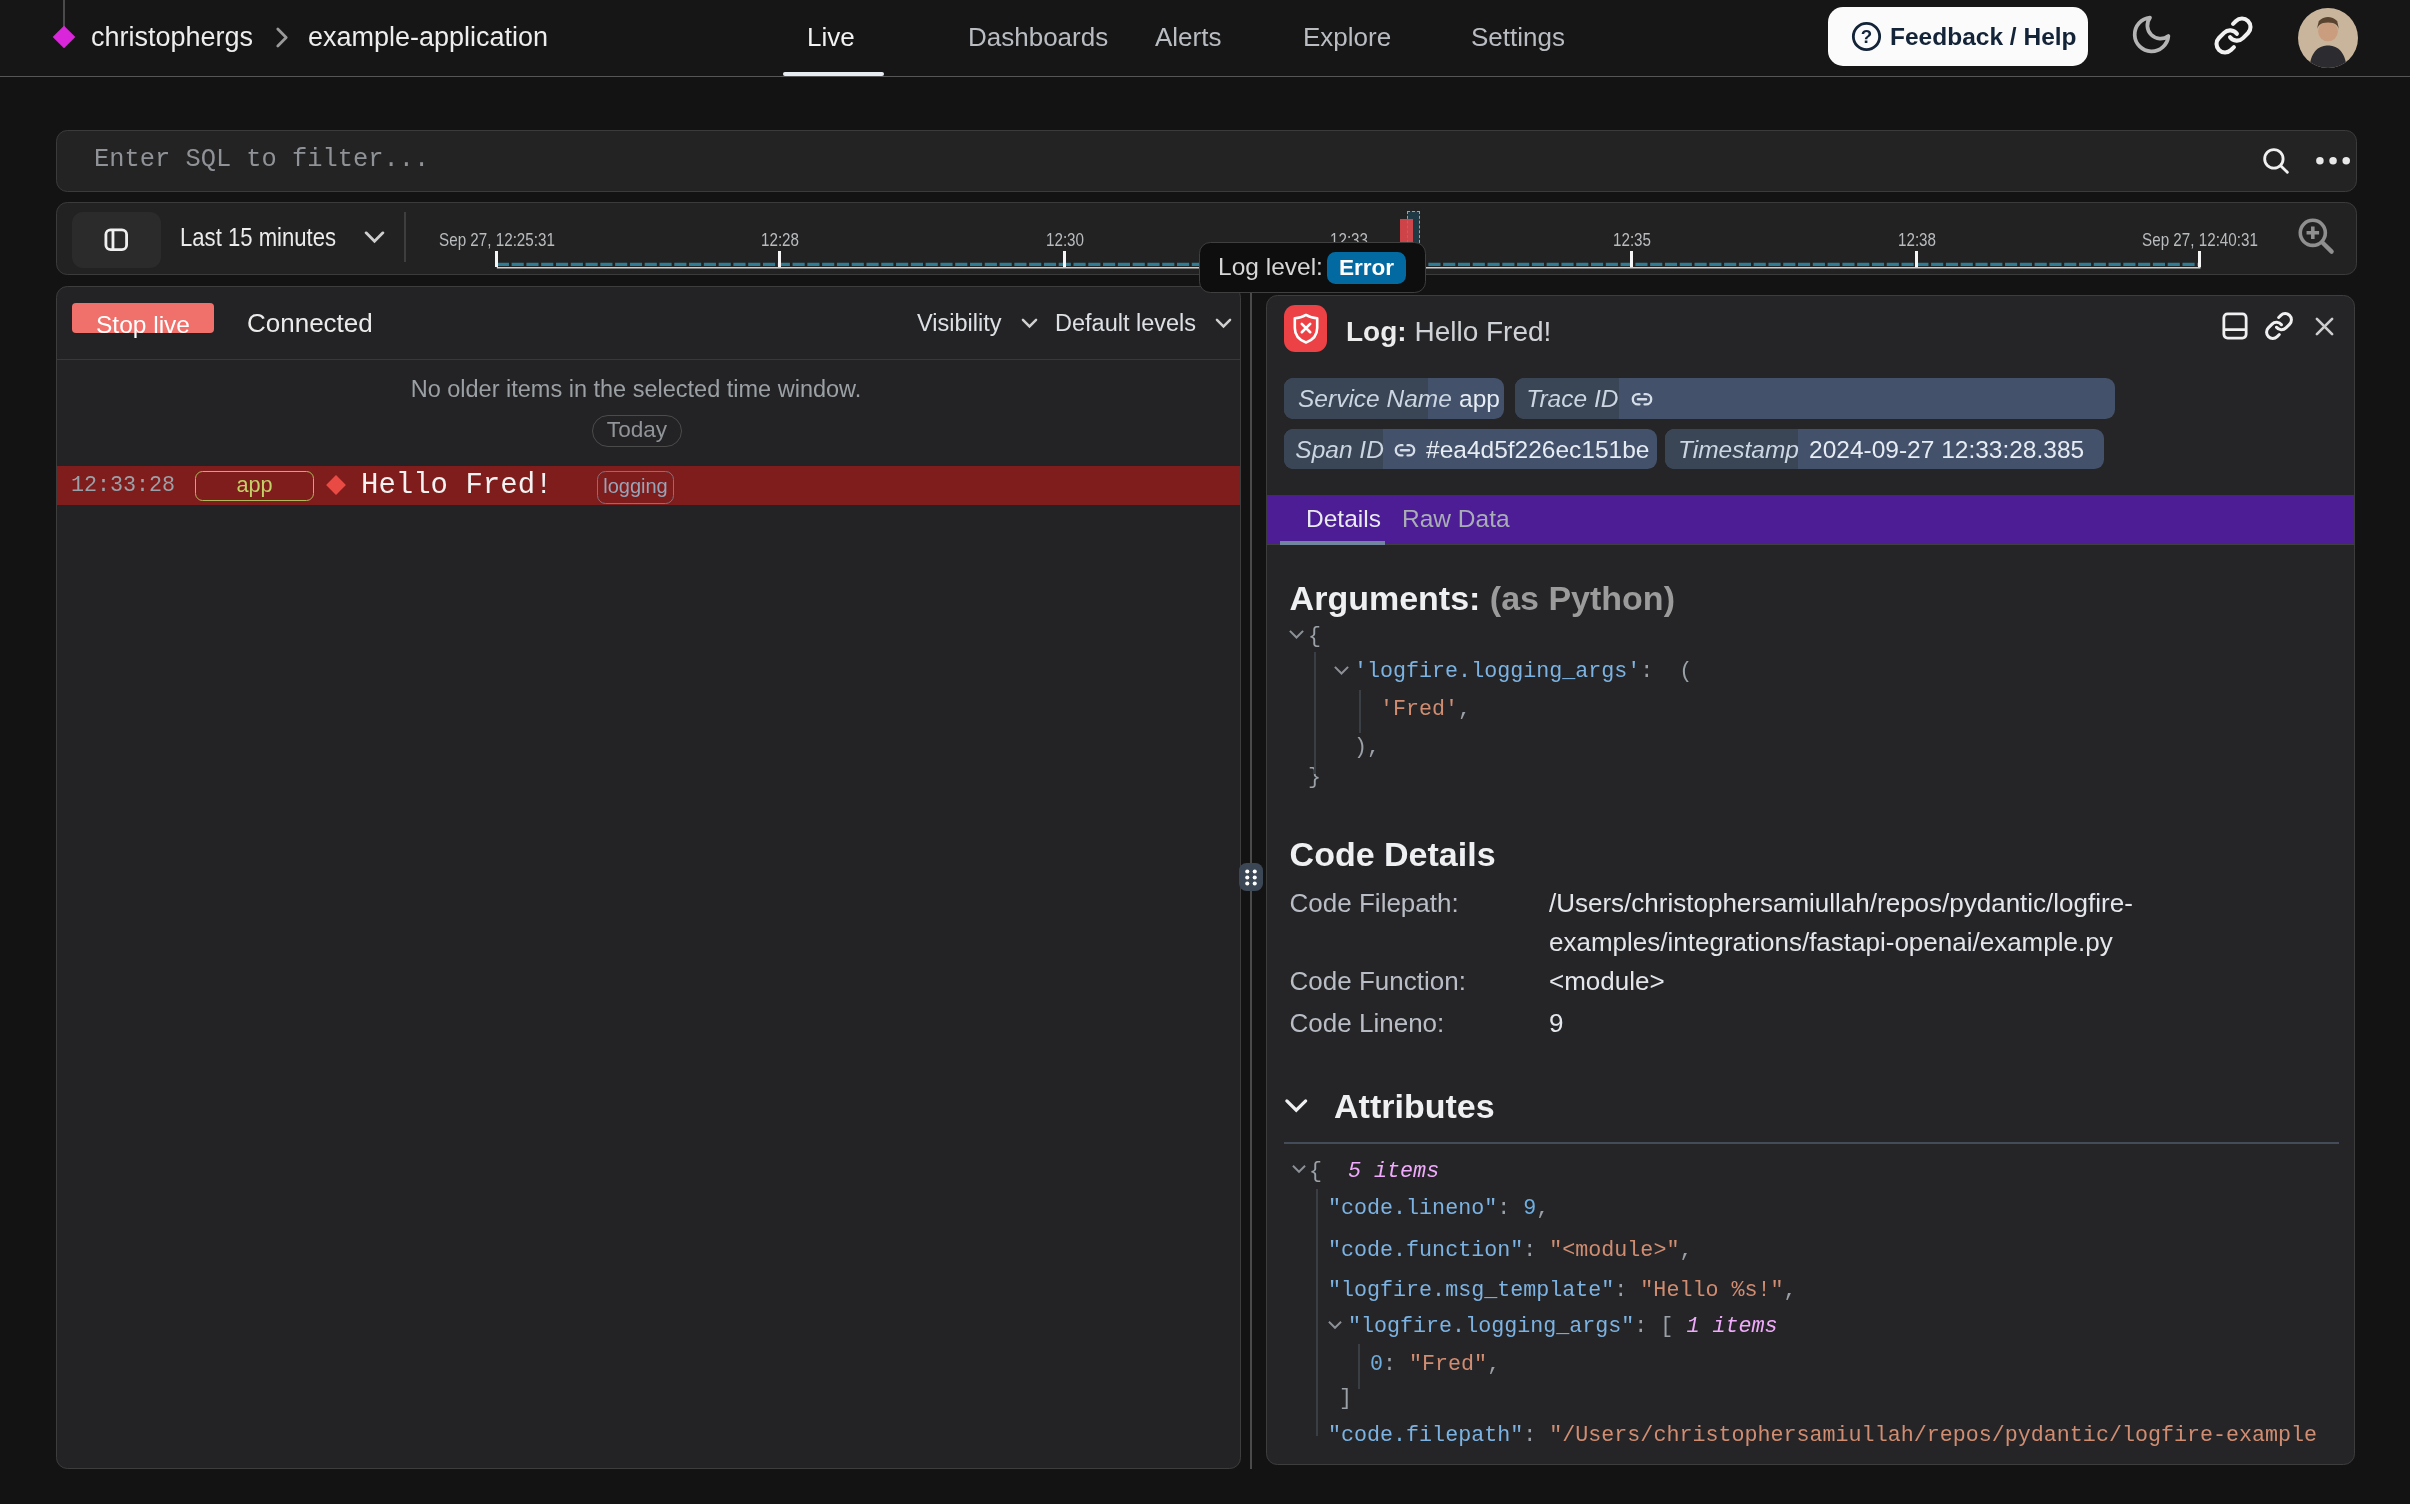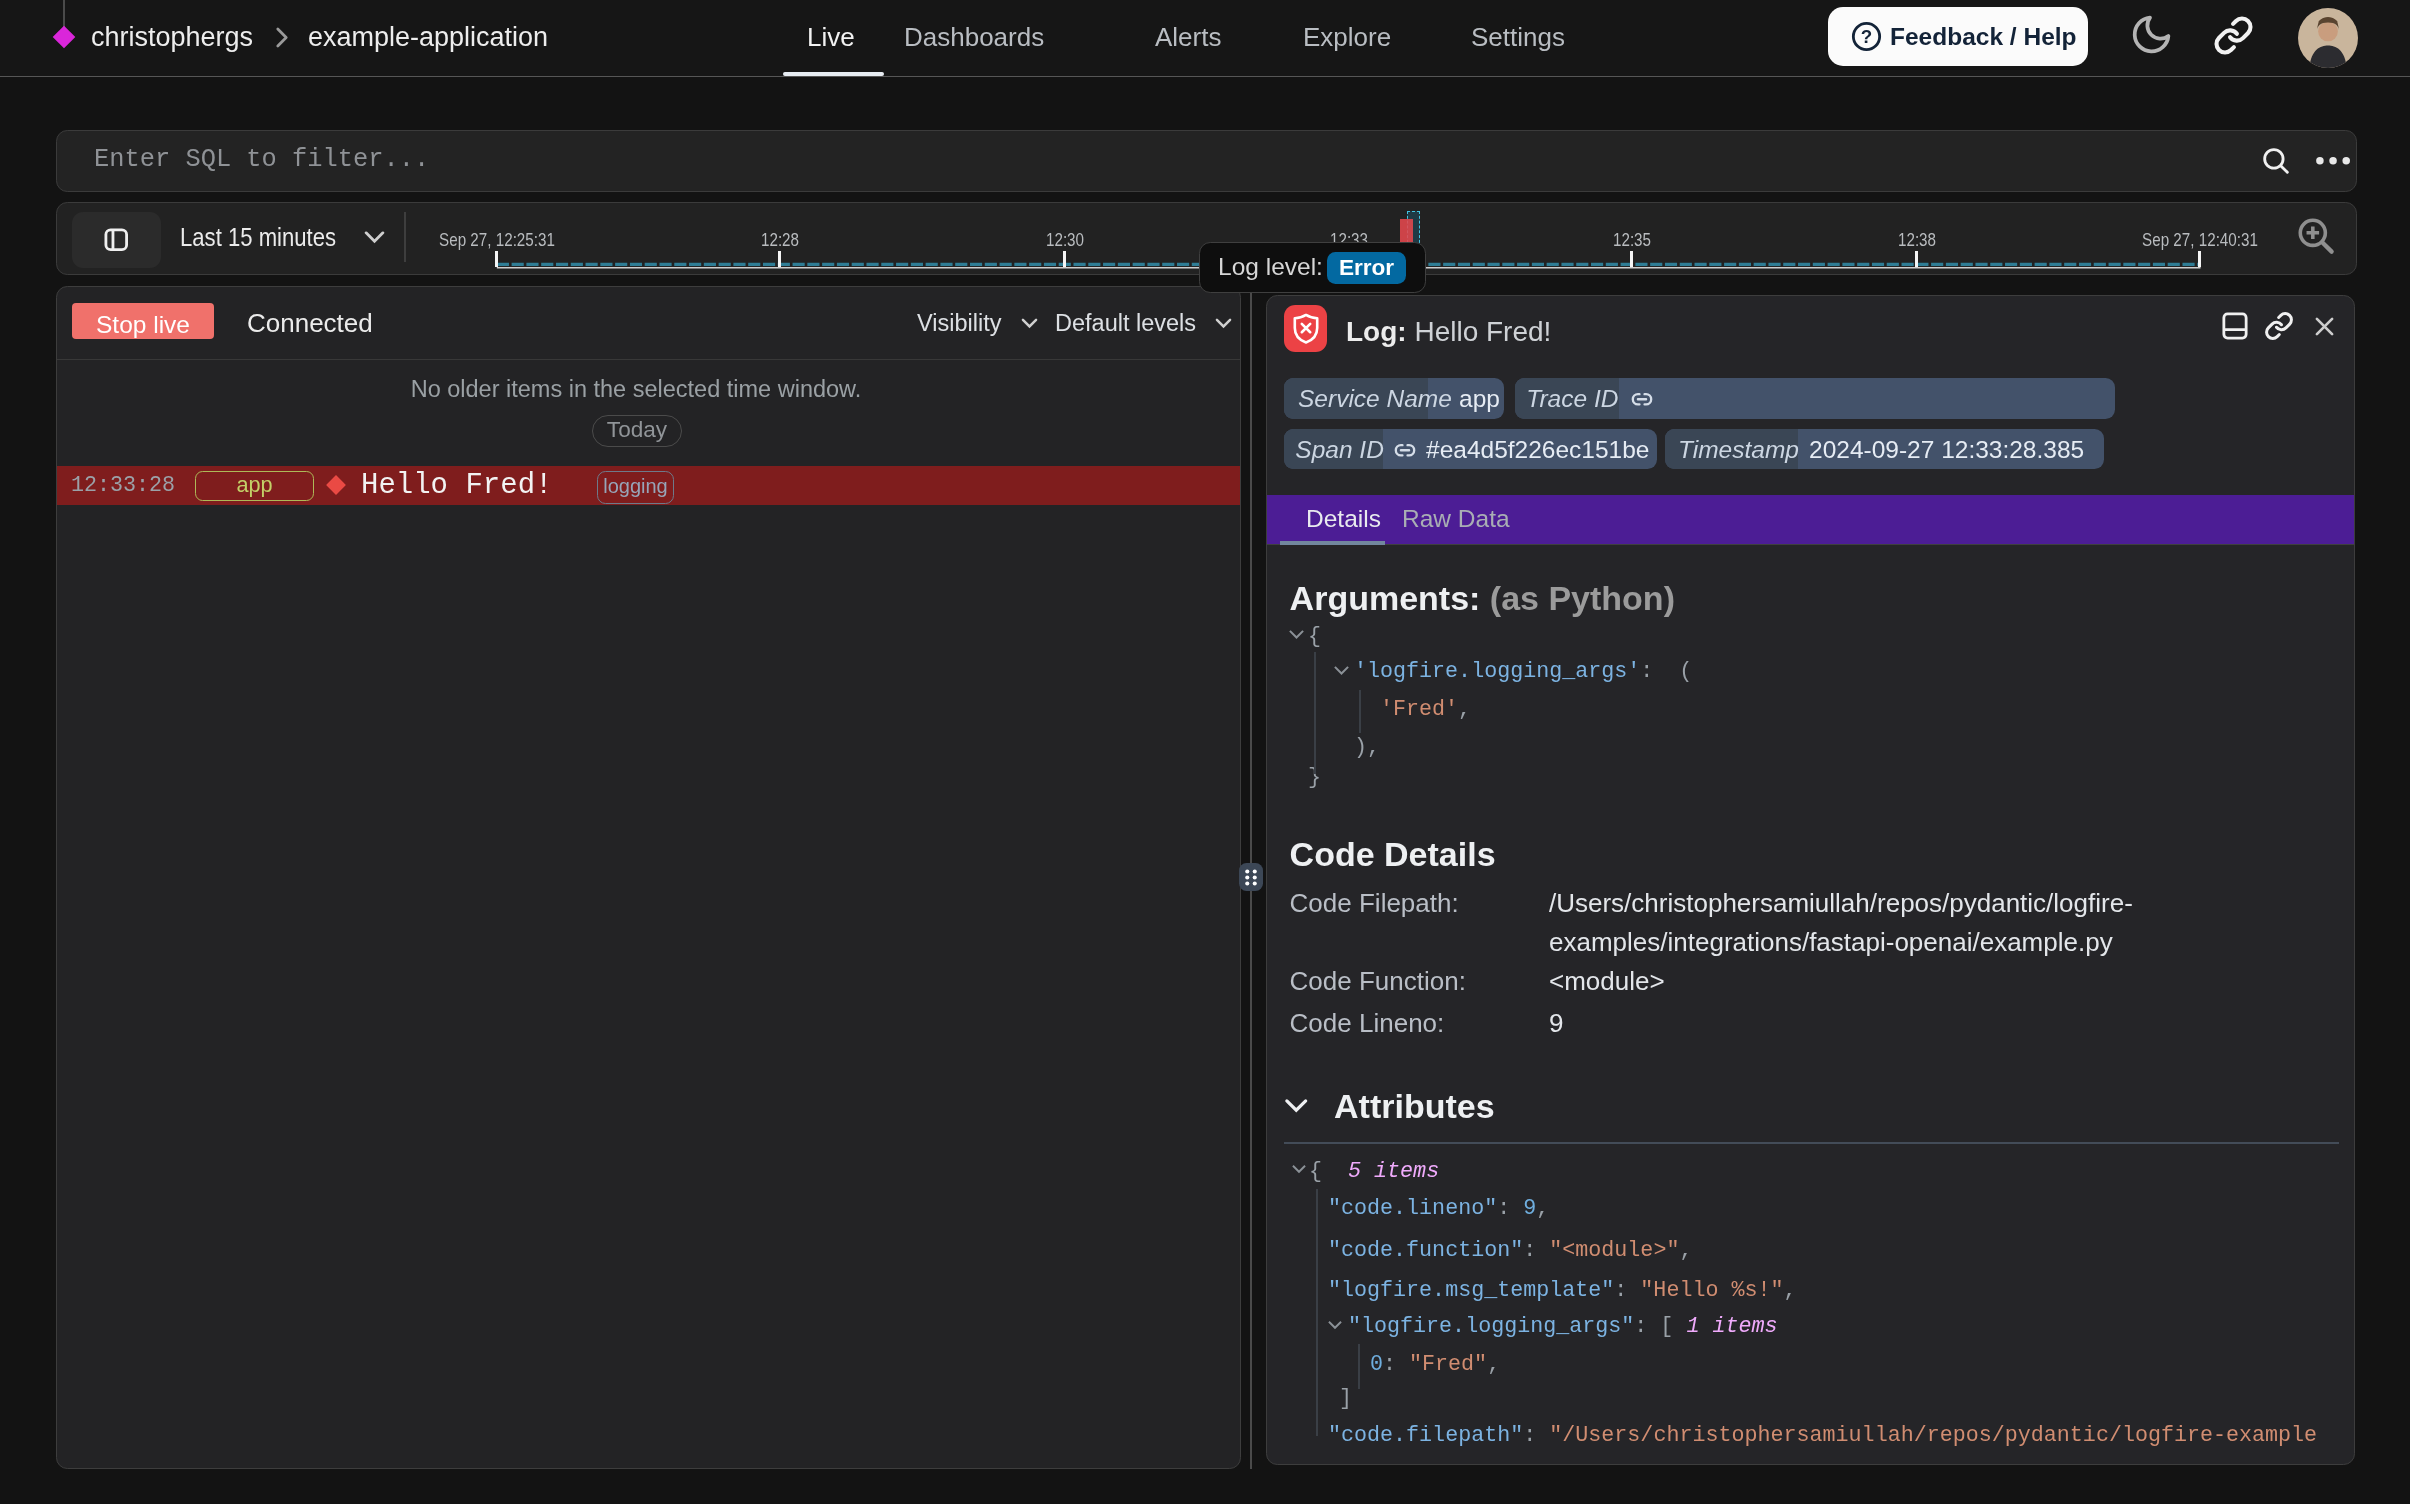--- a/index.html
+++ b/index.html
@@ -51,21 +51,21 @@
             background:#232325; border:1.9px solid #3d3d3d; border-radius:11.3px; overflow:hidden; }
   .vdiv { position:absolute; left:1250px; top:286px; width:1.9px; height:1183px; background:#4a4a4a; }
   .handle { position:absolute; left:1239px; top:863px; width:23.5px; height:28px;
             background:#3c4756; border-radius:7.5px; }
   .rpanel { position:absolute; left:1266px; top:295px; width:1089px; height:1170px;
             background:#252528; border:1.9px solid #3d3d3d; border-radius:11.3px; overflow:hidden; }
 
   
   .lp-head { position:absolute; left:0; top:0; width:100%; height:73px;
              border-bottom:1.9px solid #383838; }
-  .stopbtn { position:absolute; left:15px; top:16px; width:142px; height:36px;
+  .stopbtn { position:absolute; left:15px; top:16px; width:142px; height:30px;
              background:#f0716b; border-radius:4px; text-align:center; line-height:43px;
              font-size:24.5px; color:#ffffff; }
   .connected { position:absolute; left:190px; top:0; line-height:72px; font-size:26px; color:#ebebeb; }
   .lp-right { position:absolute; top:0; height:72px; line-height:72px; font-size:23.5px; color:#dde0e4; }
   .noolder { position:absolute; left:0px; top:89px; width:1158px; text-align:center;
              font-size:23.5px; color:#9aa0a4; }
   .todaypill { position:absolute; left:535px; top:128px; width:90px; height:32px;
                border:1.9px solid #4b4b4b; border-radius:16px; text-align:center;
                line-height:28px; font-size:22.6px; color:#909498; }
   .logrow { position:absolute; left:0; top:179px; width:100%; height:39px; background:#7f1d1d; }
@@ -124,21 +124,21 @@
   <div class="nav"></div>
   <div class="logoline"></div>
   <div class="diamond"></div>
   <span class="crumb" style="left:91px;">christophergs</span>
   <svg class="abs" style="left:275px;top:27px;" width="14" height="21" viewBox="0 0 15 22">
     <path d="M3 2 L12 11 L3 20" fill="none" stroke="#9a9a9a" stroke-width="3" stroke-linecap="round" stroke-linejoin="round"></path>
   </svg>
   <span class="crumb" style="left:308px;">example-application</span>
   <span class="navlink active" style="left:807px;">Live</span>
   <div class="live-underline"></div>
-  <span class="navlink" style="left:904px;">Dashboards</span>
+  <span class="navlink" style="left:968px;">Dashboards</span>
   <span class="navlink" style="left:1155px;">Alerts</span>
   <span class="navlink" style="left:1303px;">Explore</span>
   <span class="navlink" style="left:1471px;">Settings</span>
   <div class="fbbtn">
     <svg class="abs" style="left:22.6px;top:14px;" width="31" height="31" viewBox="0 0 33 33">
       <circle cx="16.5" cy="16.5" r="14" fill="none" stroke="#132338" stroke-width="3"></circle>
       <text x="16.5" y="23" text-anchor="middle" font-size="20" font-weight="700" fill="#132338" font-family="Liberation Sans">?</text>
     </svg>
     <span>Feedback / Help</span>
   </div>

